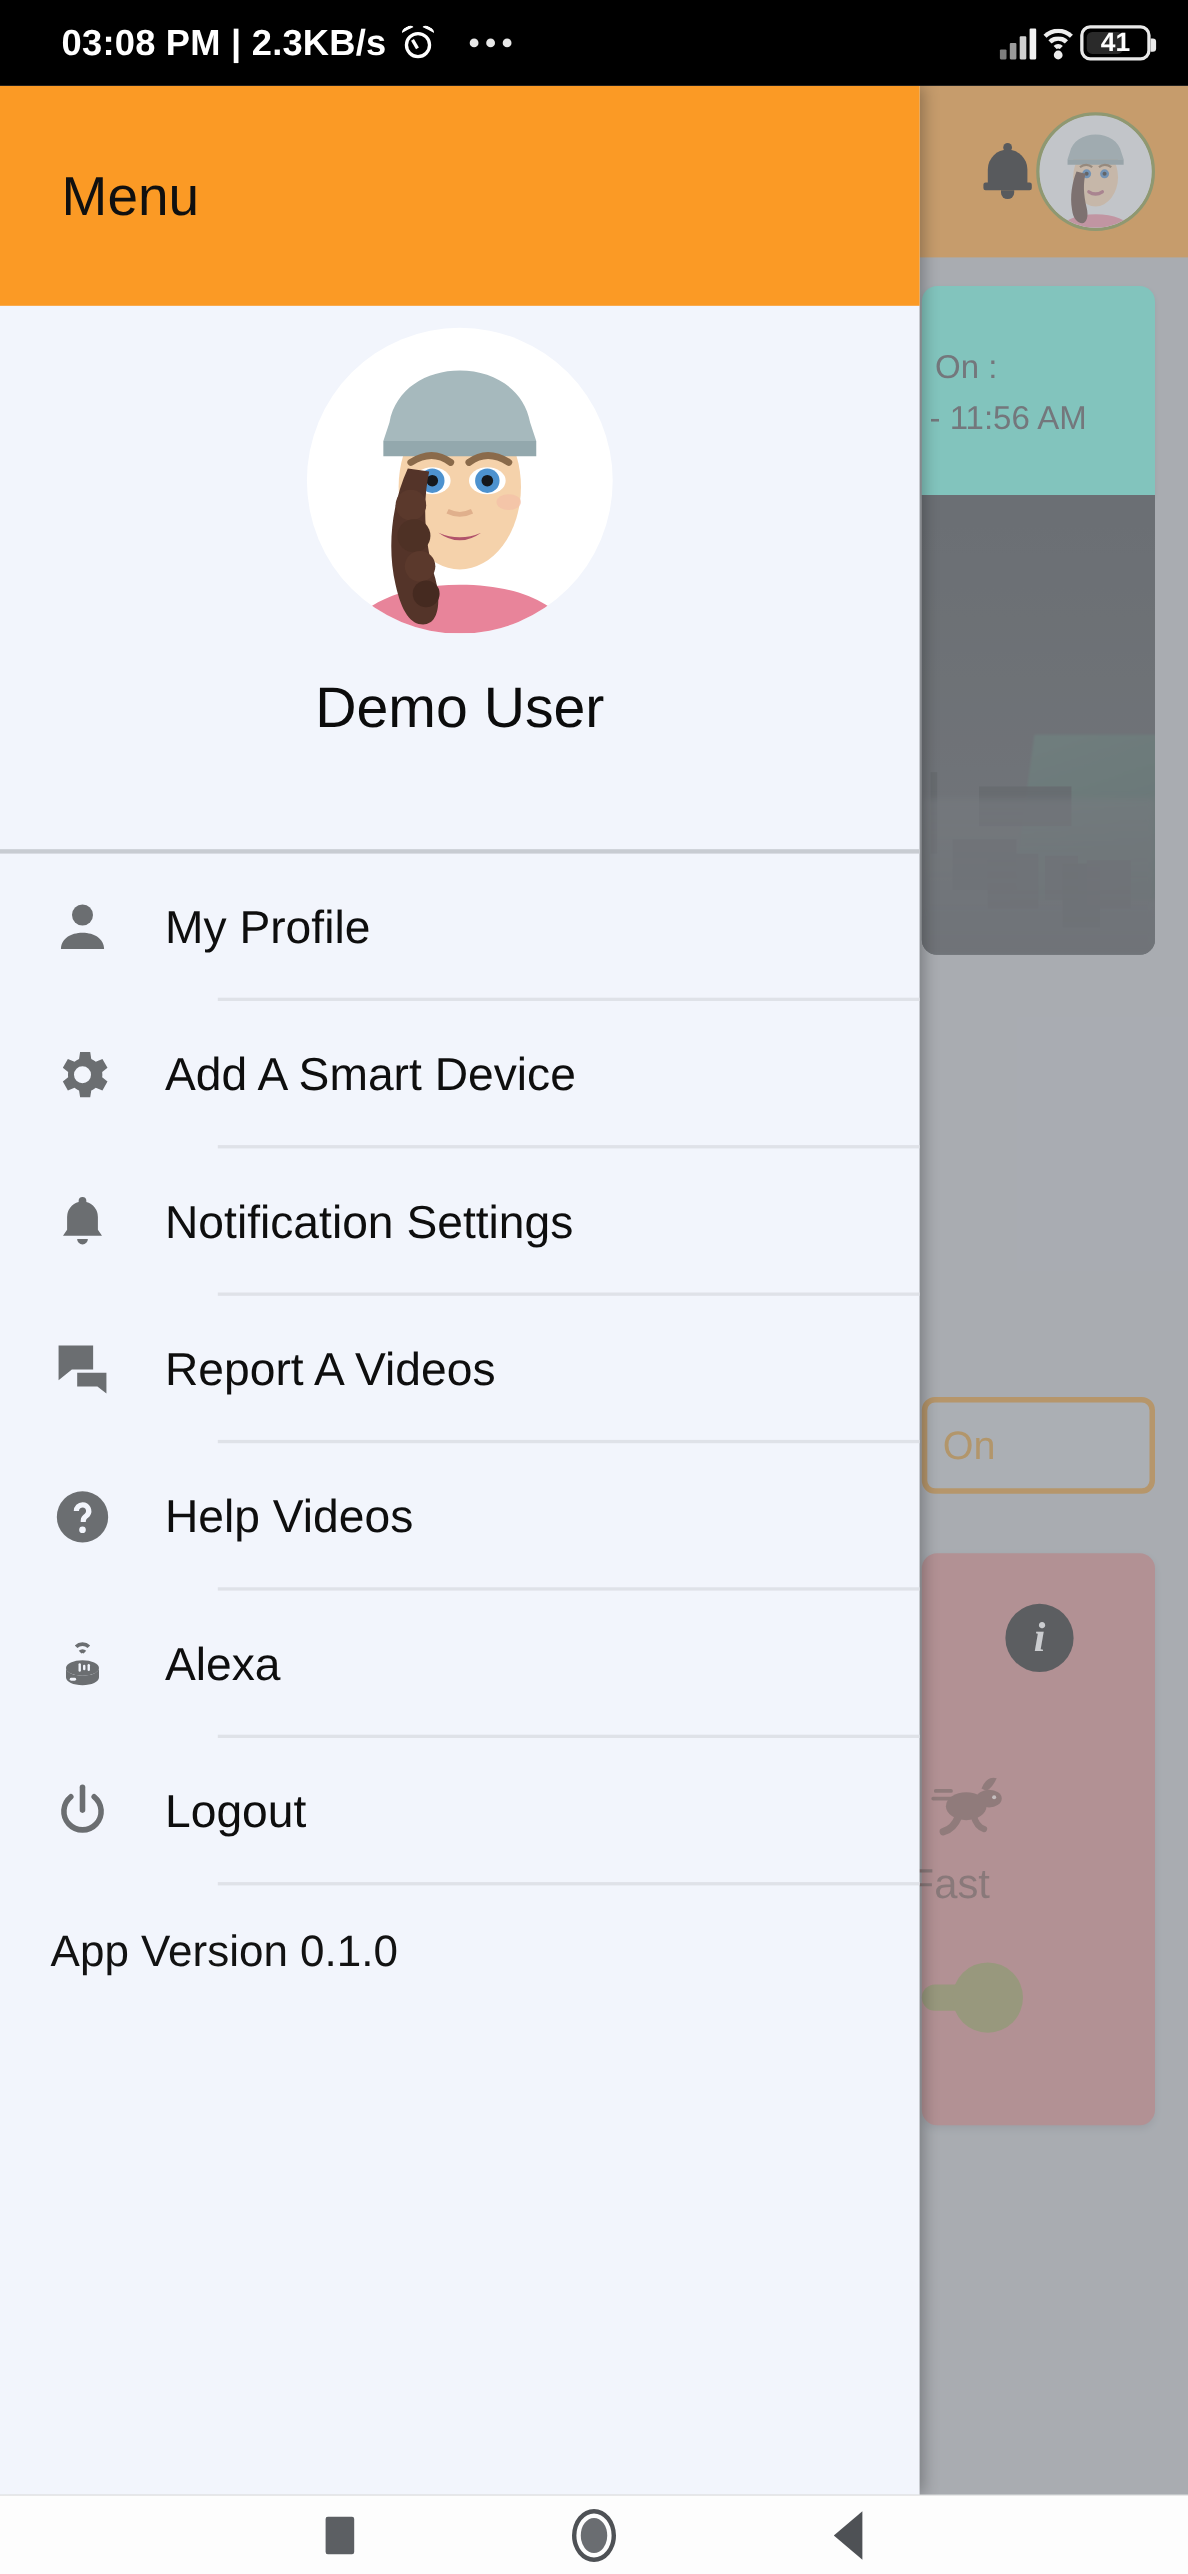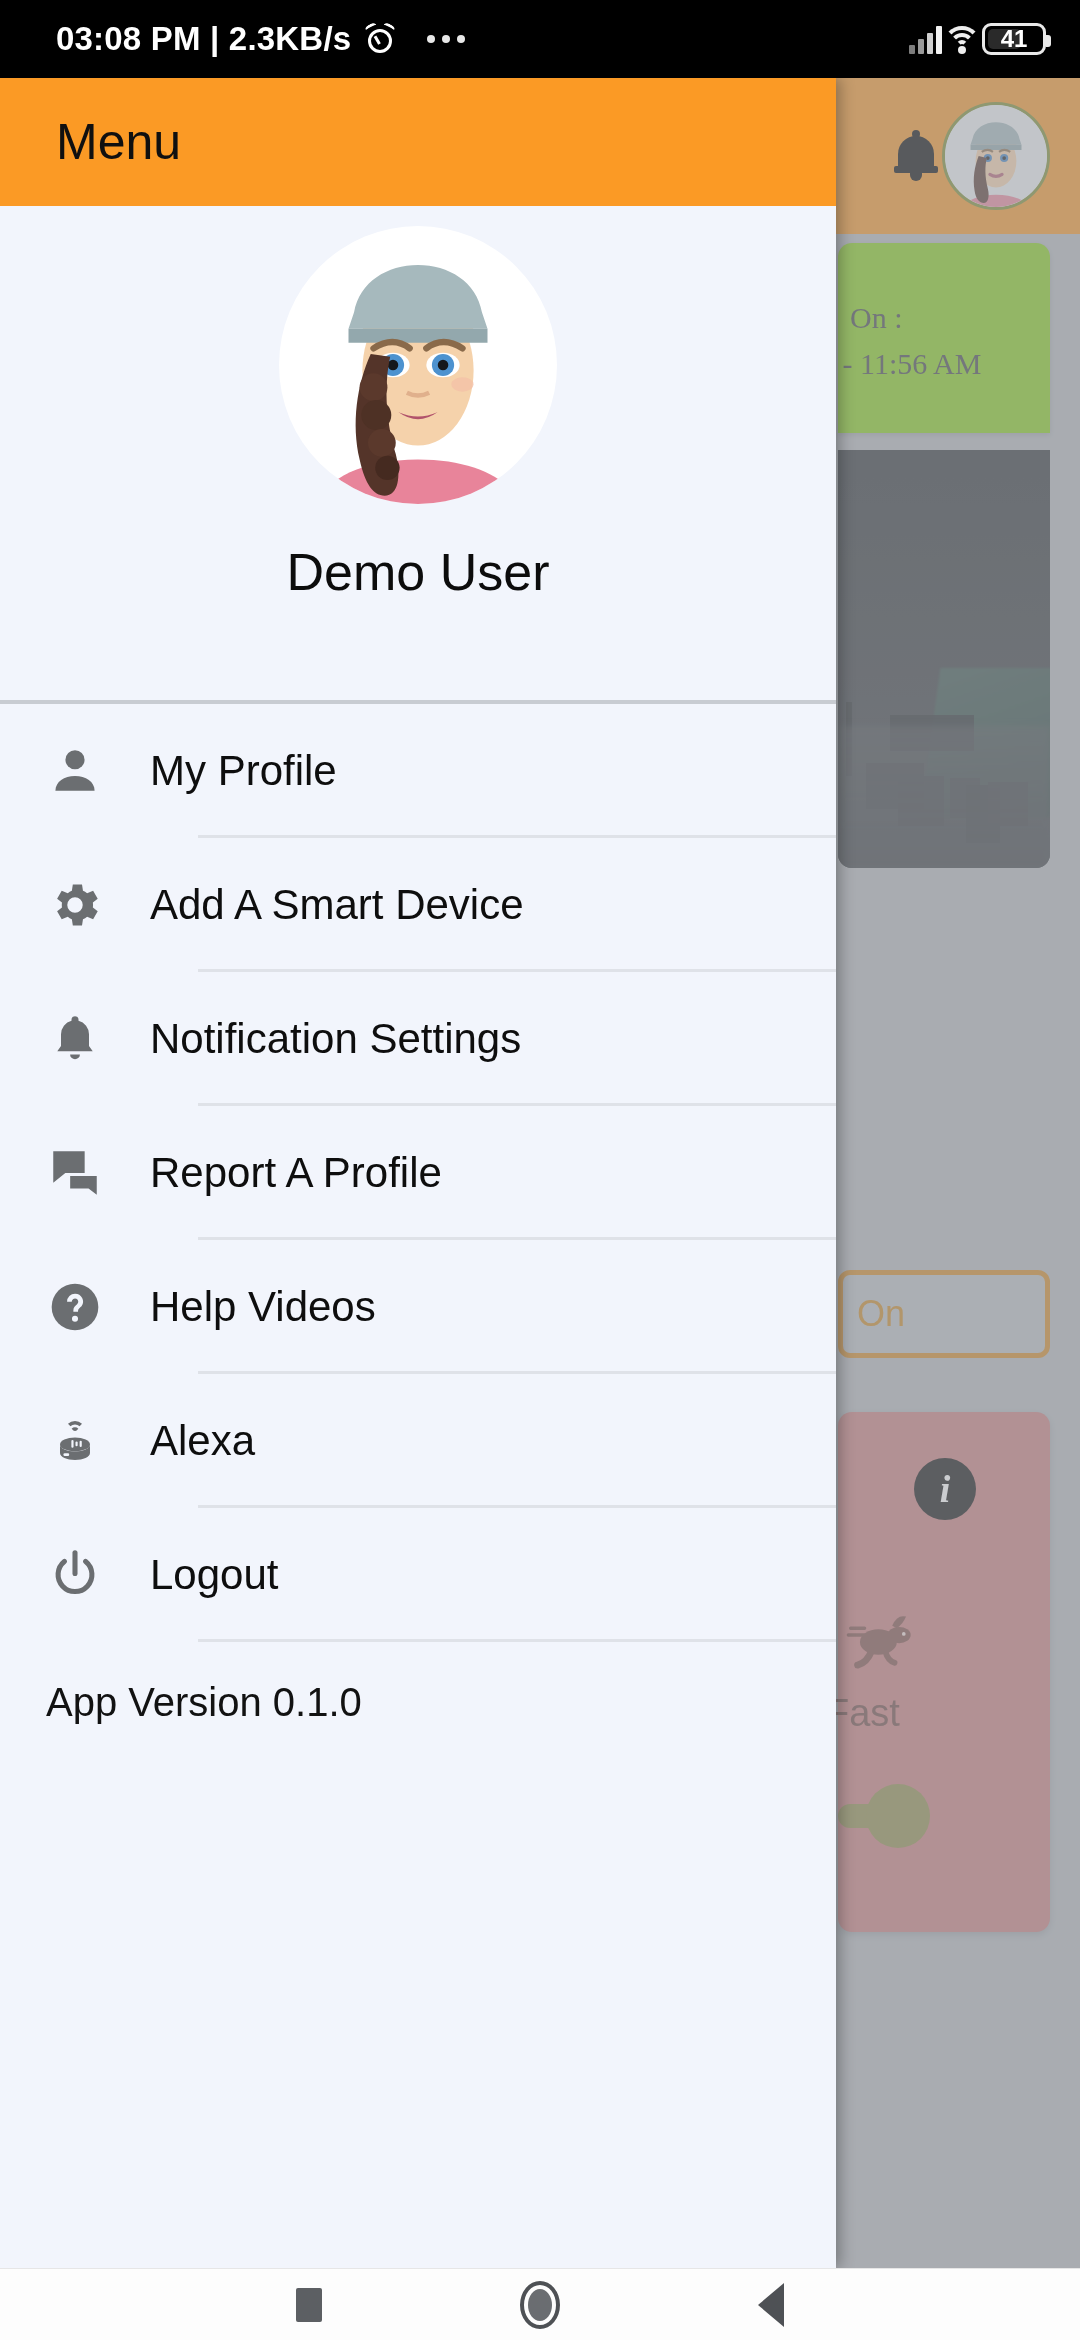--- a/index.html
+++ b/index.html
@@ -88,25 +88,24 @@
   .bell .clap{ position:absolute;left:16px;top:43px;width:12px;height:8px;background:#000;border-radius:0 0 8px 8px;}
   .bell .top{ position:absolute;left:18px;top:0px;width:8px;height:8px;background:#000;border-radius:50%;}
 
   .bg-avatar{
     position:absolute; right:30px; top:50%; transform:translateY(-50%);
     width:108px;height:108px;border-radius:50%;
     border:3px solid #7a8a2e; overflow:hidden; background:#eceef0;
   }
 
   .bg-card-top{
-    position:absolute; left:838px; top:165px; width:212px; height:190px;
-    background:#84cc16; border-radius:14px 14px 0 0;
+    position:absolute; left:838px; top:182px; width:212px; height:190px;
+    background:#5eead4; border-radius:14px 14px 0 0;
     box-shadow:0 2px 5px rgba(0,0,0,.13);
     overflow:hidden;
-    font-family:Liberation Serif, serif;
   }
   .bg-card-top .t1{ position:absolute; left:12px; top:58px; font-size:30px; color:#3e4145; white-space:nowrap;}
   .bg-card-top .t2{ position:absolute; left:-18px; top:104px; font-size:30px; color:#3e4145; white-space:nowrap;}
 
   .bg-photo{
     position:absolute; left:838px; top:372px; width:212px; height:418px;
     border-radius:0 0 14px 14px; overflow:hidden;
     background:
       linear-gradient(180deg,#2e3236 0%,#34383c 55%,#3b3f43 100%);
   }
@@ -159,21 +158,21 @@
   }
 
   
   .drawer{
     position:absolute; left:0; top:78px; width:836px; height:2190px;
     background:#f2f5fc; z-index:10;
     box-shadow:4px 0 14px rgba(0,0,0,.30);
     display:flex; flex-direction:column;
   }
   .drawer-appbar{
-    height:128px; background:#fb9a25; flex:0 0 auto;
+    height:200px; background:#fb9a25; flex:0 0 auto;
     display:flex; align-items:center; padding-left:56px;
   }
   .drawer-title{ font-size:50px; color:#101010; }
 
   .drawer-profile{
     flex:0 0 auto; height:494px;
     display:flex; flex-direction:column; align-items:center; justify-content:flex-start;
     padding-top:20px;
   }
   .big-avatar{
@@ -364,21 +363,21 @@
       <div class="underline"></div>
     </div>
 
     <div class="mrow">
       <div class="icon">
         <svg width="58" height="58" viewBox="0 0 24 24" fill="#6b6e71">
           <path d="M3 3h13v9H8l-5 4z"></path>
           <path d="M10 13.2h11V21l-3.4-2.6H10z"></path>
         </svg>
       </div>
-      <div class="label">Report A Profile</div>
+      <div class="label">Report A Videos</div>
       <div class="underline"></div>
     </div>
 
     <div class="mrow">
       <div class="icon">
         <svg width="56" height="56" viewBox="0 0 24 24">
           <circle cx="12" cy="12" r="10" fill="#6b6e71"></circle>
           <path d="M12 6.3a3.4 3.4 0 00-3.4 3.4h2a1.4 1.4 0 112.3 1.1c-.8.7-1.6 1.3-1.6 2.6v.6h2v-.4c0-.8.8-1.2 1.5-1.9a3.4 3.4 0 00-2.8-5.4z" fill="#f2f5fc"></path>
           <circle cx="12" cy="17" r="1.3" fill="#f2f5fc"></circle>
         </svg>

